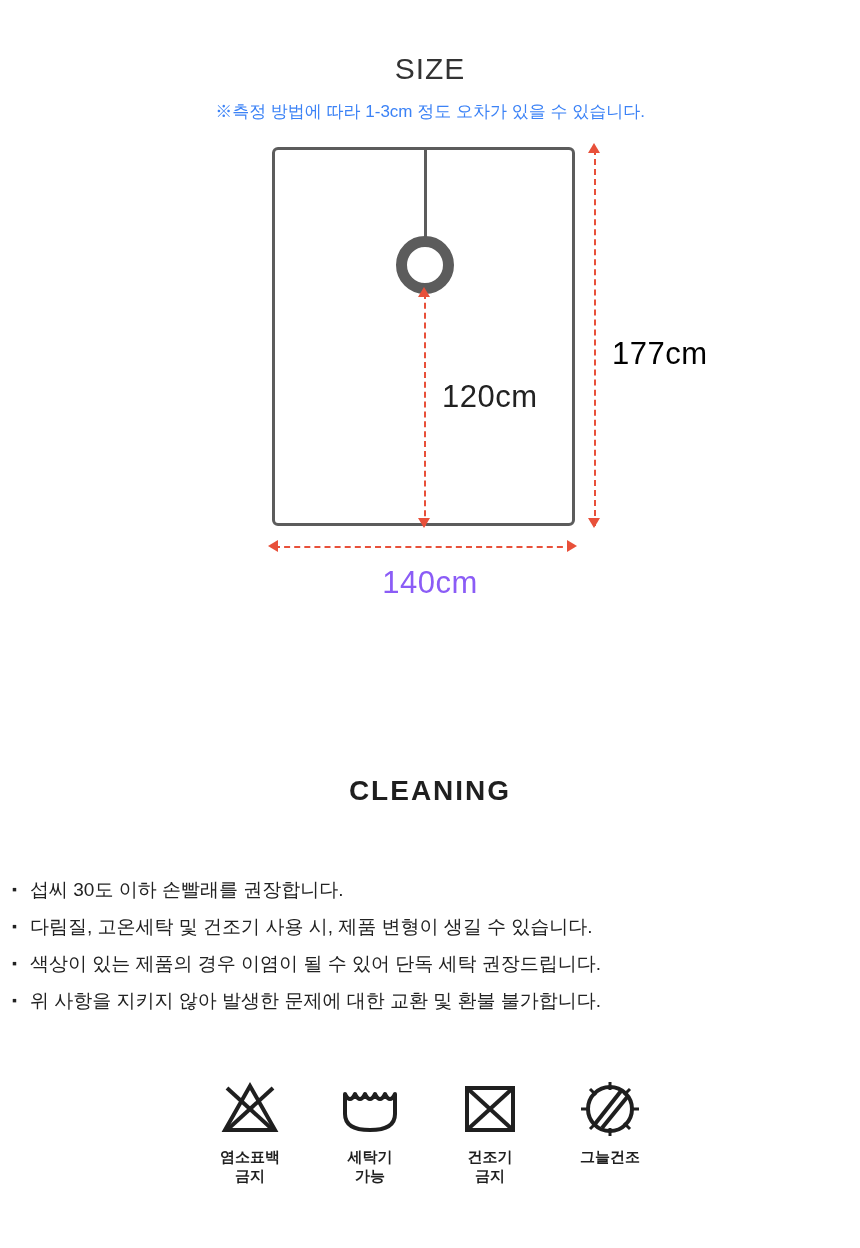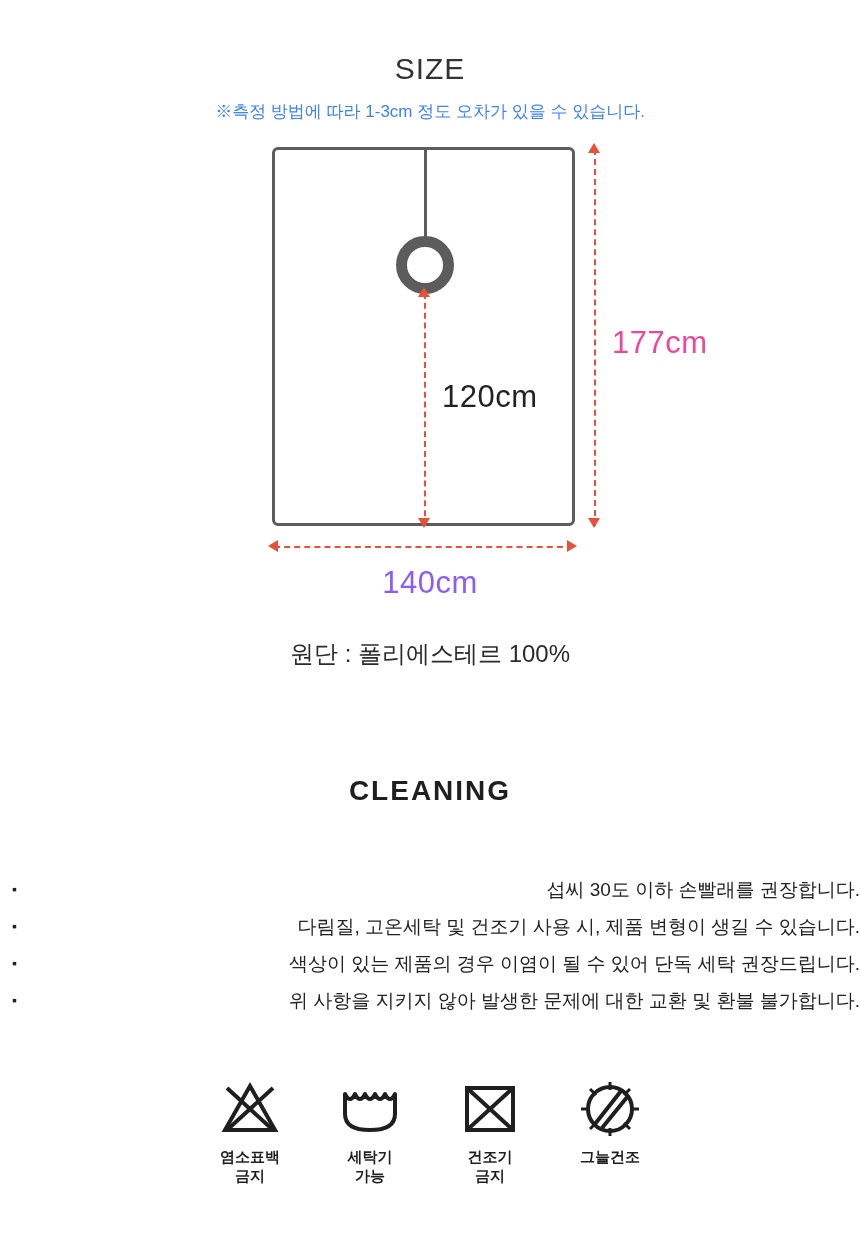--- a/index.html
+++ b/index.html
@@ -125,23 +125,23 @@
   .a-r-top  { left: 588px; top: 2px; }
   .a-r-bot  { left: 588px; top: 377px; }
   .a-m-top  { left: 418px; top: 146px; }
   .a-m-bot  { left: 418px; top: 377px; }
   .a-b-left { left: 268px; top: 399px; }
   .a-b-right{ left: 567px; top: 399px; }
 
   .label-height {
     position: absolute;
     left: 612px;
-    top: 184px;
+    top: 195px;
     font-size: 31px;
-    color: #ec4899;
+    color: #000000;
     letter-spacing: 0.5px;
   }
   .label-inner {
     position: absolute;
     left: 442px;
     top: 238px;
     font-size: 31px;
     color: #222;
     letter-spacing: 0.5px;
     text-align: center;
@@ -173,21 +173,20 @@
     font-weight: bold;
     letter-spacing: 2px;
     margin: 16px;
     padding-top: 118px;
     color: #1f1f1f;
   }
   .cleaning-list {
     list-style: none;
     margin: 0;
     padding: 48px 0 0 10px;
-    text-align: right;
   }
   .cleaning-list li {
     font-size: 19px;
     line-height: 37px;
     color: #222;
     position: relative;
     padding-left: 20px;
   }
   .cleaning-list li::before {
     content: "\25AA";
@@ -245,21 +244,20 @@
   <div class="arrow arrow-down a-m-bot"></div>
 
   <div class="dim-h-bottom"></div>
   <div class="arrow arrow-left a-b-left"></div>
   <div class="arrow arrow-right a-b-right"></div>
 
   <div class="label-height">177cm</div>
   <div class="label-inner">120cm</div>
   <div class="label-width">140cm</div>
 
-  <div class="fabric-line">원단 : 폴리에스테르 100%</div>
 </div>
 
 <h2 class="cleaning-title">CLEANING</h2>
 
 <ul class="cleaning-list">
   <li>섭씨 30도 이하 손빨래를 권장합니다.</li>
   <li>다림질, 고온세탁 및 건조기 사용 시, 제품 변형이 생길 수 있습니다.</li>
   <li>색상이 있는 제품의 경우 이염이 될 수 있어 단독 세탁 권장드립니다.</li>
   <li>위 사항을 지키지 않아 발생한 문제에 대한 교환 및 환불 불가합니다.</li>
 </ul>

